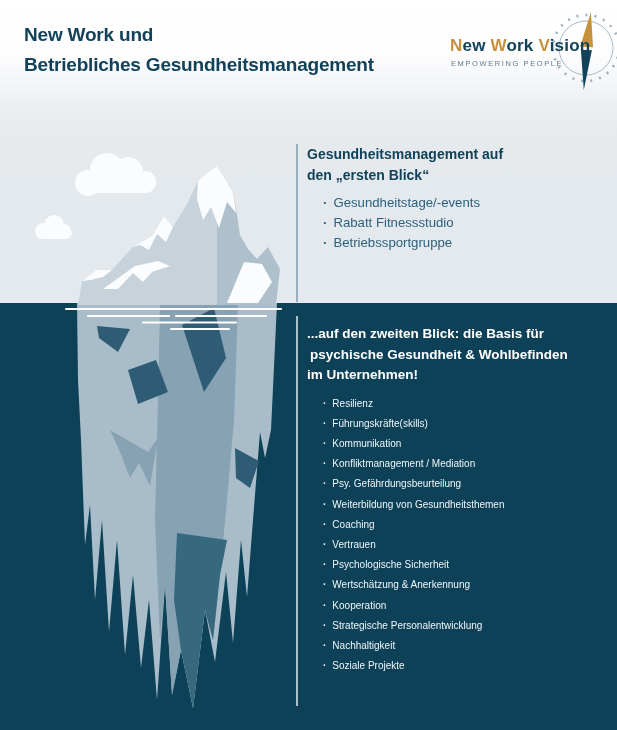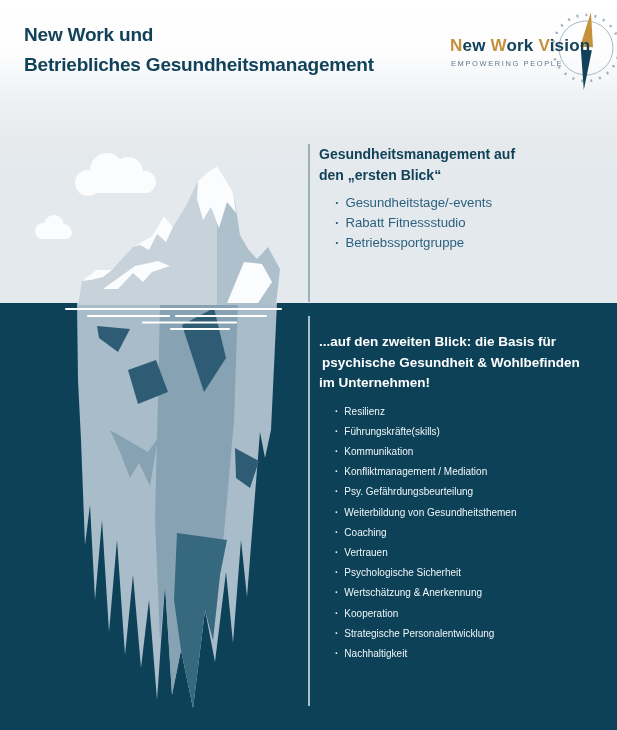--- a/index.html
+++ b/index.html
@@ -19,31 +19,31 @@
     font-size:19px;line-height:30px;font-weight:bold;letter-spacing:-0.2px;}
   .logo{position:absolute;left:440px;top:10px;width:192px;height:94px;}
   .logo .compass{position:absolute;left:0;top:0;width:192px;height:94px;}
   .logo .wordmark{position:absolute;left:10px;top:26px;font-size:17px;font-weight:bold;
     color:var(--navy,#114259);white-space:nowrap;letter-spacing:0.2px;}
   .logo .wordmark .gold{color:var(--gold,#C5913C);}
   .logo .tagline{position:absolute;left:11px;top:49px;font-size:7.5px;letter-spacing:1.6px;
     color:var(--tagline-gray,#64798A);white-space:nowrap;}
 
   
-  .panel{position:absolute;left:308px;width:302px;}
+  .panel{position:absolute;left:296px;width:302px;}
   .panel .divider{position:absolute;left:0;width:2px;}
   .panel .content{padding-left:11px;}
   .panel-top{top:142px;}
   .panel-top .divider{top:2px;height:158px;background:var(--divider-top,#9AAFBD);}
   .panel-top h2{margin:2px 0 0 0;font-size:14px;line-height:21px;font-weight:bold;color:var(--navy,#114259);}
   .panel-top ul{margin:7px 0 0 0;padding:0 0 0 16px;list-style:none;}
   .panel-top li{font-size:13.2px;line-height:20px;color:var(--panel-blue,#2B607F);}
   .panel-bottom{top:312px;}
   .panel-bottom .divider{top:4px;height:390px;background:var(--divider-bottom,#A9BFC9);}
-  .panel-bottom h2{margin:20px 0 0 0;font-size:13.5px;line-height:20.5px;font-weight:bold;color:#ffffff;}
+  .panel-bottom h2{margin:12px 0 0 0;font-size:13.5px;line-height:20.5px;font-weight:bold;color:#ffffff;}
   .panel-bottom h2 .hl2{padding-left:3px;}
   .panel-bottom ul{margin:8px 0 0 0;padding:0 0 0 16px;list-style:none;}
   .panel-bottom li{font-size:10px;line-height:20.2px;color:var(--white-text,#EFF5F8);}
   .b{margin-right:6px;font-weight:bold;}
 </style>
 </head>
 <body>
 
 <div class="poster">
 
@@ -140,17 +140,18 @@
         <li><span class="b">·</span><span>Konfliktmanagement / Mediation</span></li>
         <li><span class="b">·</span><span>Psy. Gefährdungsbeurteilung</span></li>
         <li><span class="b">·</span><span>Weiterbildung von Gesundheitsthemen</span></li>
         <li><span class="b">·</span><span>Coaching</span></li>
         <li><span class="b">·</span><span>Vertrauen</span></li>
         <li><span class="b">·</span><span>Psychologische Sicherheit</span></li>
         <li><span class="b">·</span><span>Wertschätzung &amp; Anerkennung</span></li>
         <li><span class="b">·</span><span>Kooperation</span></li>
         <li><span class="b">·</span><span>Strategische Personalentwicklung</span></li>
         <li><span class="b">·</span><span>Nachhaltigkeit</span></li>
+        <li><span class="b">·</span><span>Soziale Projekte</span></li>
       </ul>
     </div>
   </section>
 
 </div>
 
 </body></html>

